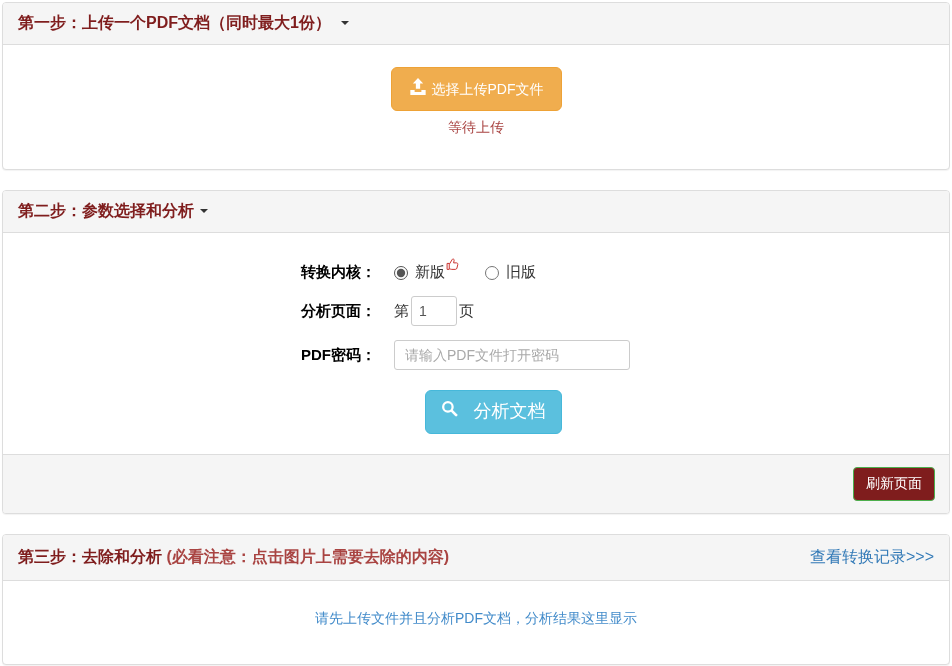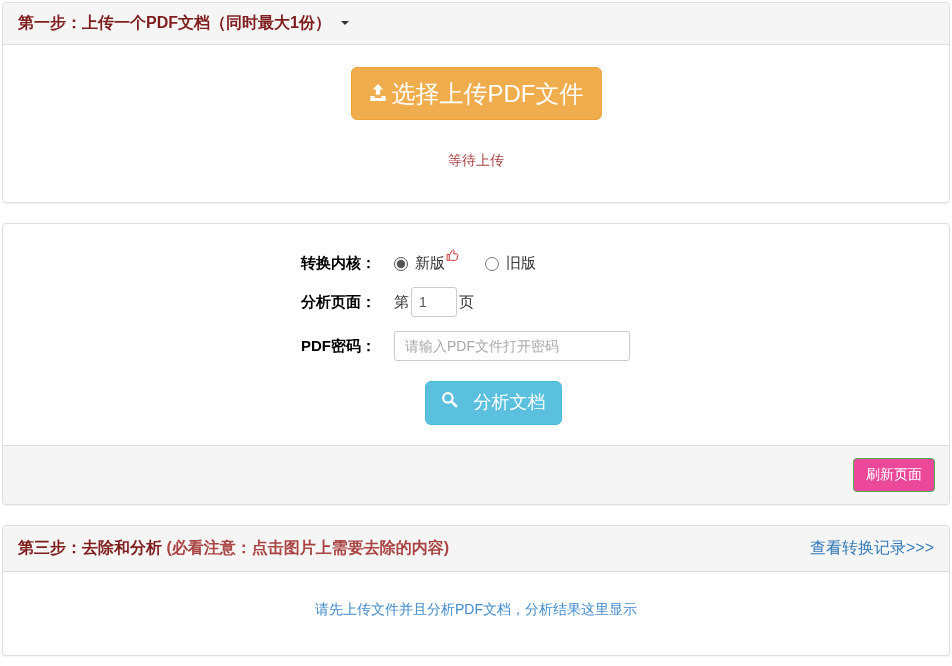--- a/index.html
+++ b/index.html
@@ -30,23 +30,23 @@
   .center { text-align:center; }
 
   
   .step1-body { padding:22px 15px 32px; }
   .btn {
     display:inline-flex; align-items:center; justify-content:center;
     cursor:pointer; font-family:inherit; line-height:1.3;
   }
   .btn-upload {
     background:#f0ad4e; border:1px solid #eea236; color:#fff;
-    font-size:24px; padding:10px 17px; border-radius:6px; gap:5px;align-items:center;
+    font-size:14px; padding:10px 17px; border-radius:6px; gap:5px;align-items:center;
   }
-  .upload-status { color:#a94442; font-size:14px; margin-top:32px; }
+  .upload-status { color:#a94442; font-size:14px; margin-top:8px; }
 
   
   .step2-body { padding:30px 15px 20px; }
   .form-row { display:flex; align-items:center; margin:0 0 14px 270px; }
   .frm-label {
     width:88px; flex-shrink:0; text-align:right; font-weight:bold;
     font-size:15px; margin-right:18px; color:#000000;
   }
   .radio-opt { display:inline-flex; align-items:center; font-size:15px; cursor:pointer; margin-right:26px; }
   .radio-opt input[type=radio] { margin:0 7px 0 0; width:14px; height:14px; accent-color:#555; }
@@ -66,21 +66,21 @@
   .analyze-row { margin:20px 0 0 374px; width:202px; justify-content:center; display:flex; }
   .btn-analyze {
     background:#5bc0de; border:1px solid #46b8da; color:#fff;
     font-size:18px; padding:9px 15px; border-radius:6px; gap:16px;
   }
   .panel-footer {
     background:#f5f5f5; border-top:1px solid #ddd;
     padding:12px 14px; text-align:right; border-radius:0 0 3px 3px;
   }
   .btn-refresh {
-    background:#ec4899; border:1px solid #4cae4c; color:#fff;
+    background:#7f1d1d; border:1px solid #4cae4c; color:#fff;
     font-size:14px; padding:7px 12px; border-radius:4px; display:inline-block;
   }
 
   
   .heading-flex { display:flex; justify-content:space-between; align-items:center; padding:12px 15px; }
   .title-warning { color:#a94442; font-weight:bold; font-size:16px; }
   .history-link { color:#337ab7; font-size:16px; text-decoration:none; cursor:pointer; white-space:nowrap; }
   .step3-body { padding:29px 15px 36px; }
   .result-placeholder { color:#428bca; font-size:14px; }
 
@@ -104,20 +104,24 @@
             <path d="M1.2 10.6 H5 V12.4 H11 V10.6 H14.8 V15 H1.2 Z" fill="#fff"></path>
           </svg>
         </span>
         <span>选择上传PDF文件</span>
       </button>
       <div class="upload-status">等待上传</div>
     </div>
   </section>
 
   <section class="panel">
+    <div class="panel-heading">
+      <span class="panel-title">第二步：参数选择和分析</span>
+      <span class="caret tight"></span>
+    </div>
     <div class="step2-body">
 
       <div class="form-row">
         <span class="frm-label">转换内核：</span>
         <label class="radio-opt">
           <input type="radio" name="kernel" checked="" style="">
           <span>新版</span>
           <span class="thumb-icon">
             <svg width="13" height="13" viewBox="0 0 24 24">
               <path d="M2 10 h4 v11 H2 Z M6.5 19 c1 1.3 2.2 2 4 2 h6.8 c1.5 0 2.6-1 2.9-2.4 l1.6-6.6 C22.2 10.5 21.1 9 19.5 9 H14 l1-4.6 C15.3 2.9 14.2 1.8 13 1.8 c-.7 0-1.3.4-1.6 1 L6.5 11" fill="none" stroke="#c9302c" stroke-width="1.8" stroke-linejoin="round"></path>

